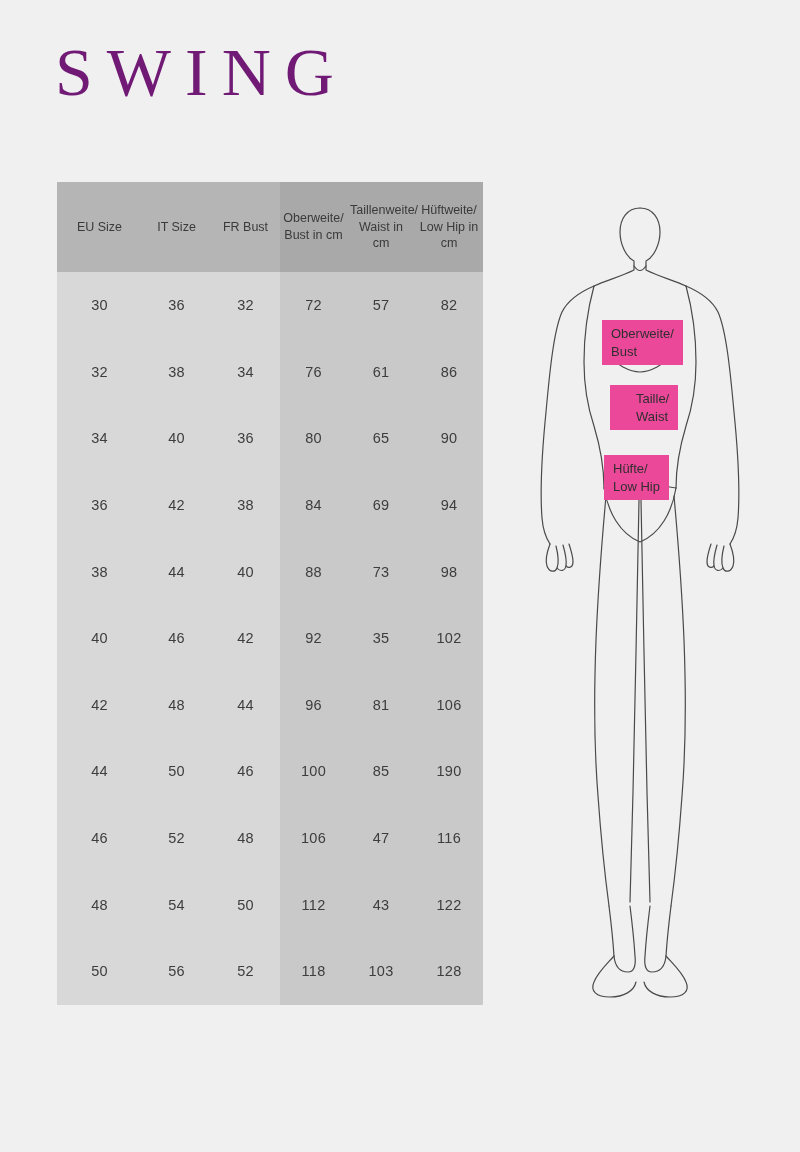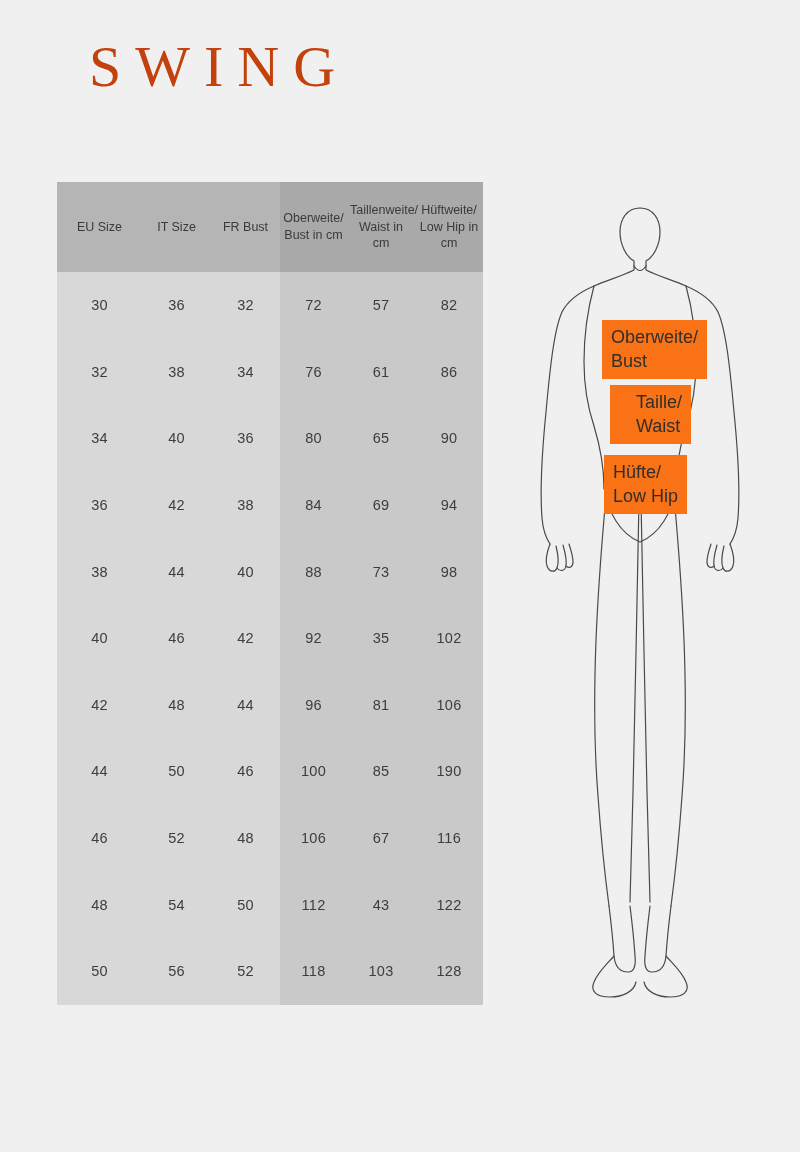--- a/index.html
+++ b/index.html
@@ -15,26 +15,25 @@
     position: relative;
     overflow: hidden;
   }
 
   
   .brand {
     position: absolute;
     left: 55px;
     top: 38px;
     font-family: "Liberation Serif", serif;
-    font-size: 58px;
+    font-size: 68px;
     letter-spacing: 14px;
-    color: #c2410c;
+    color: #701a75;
     font-weight: 400;
     line-height: 1;
-    margin-left: 34px;
   }
 
   
   .size-table {
     position: absolute;
     left: 57px;
     top: 182px;
     width: 426px;
     border-collapse: collapse;
     table-layout: fixed;
@@ -92,23 +91,23 @@
     top: 200px;
     width: 260px;
     height: 830px;
   }
   .figure-wrap svg {
     display: block;
   }
 
   .measure-label {
     position: absolute;
-    background: #f97316;
+    background: #ec4899;
     color: #2f2f2f;
-    font-size: 18px;
+    font-size: 13px;
     line-height: 1.35;
     padding: 5px 9px 5px 9px;
     text-align: left;
     white-space: pre-line;
   }
   .lbl-bust  { left: 92px; top: 120px; }
   .lbl-waist { left: 100px; top: 185px; padding-left: 26px; }
   .lbl-hip   { left: 94px; top: 255px; }
 </style>
 </head>
@@ -216,21 +215,21 @@
         <td>46</td>
         <td class="dark">100</td>
         <td class="dark">85</td>
         <td class="dark">190</td>
       </tr>
       <tr>
         <td>46</td>
         <td>52</td>
         <td>48</td>
         <td class="dark">106</td>
-        <td class="dark">67</td>
+        <td class="dark">47</td>
         <td class="dark">116</td>
       </tr>
       <tr>
         <td>48</td>
         <td>54</td>
         <td>50</td>
         <td class="dark">112</td>
         <td class="dark">43</td>
         <td class="dark">122</td>
       </tr>

